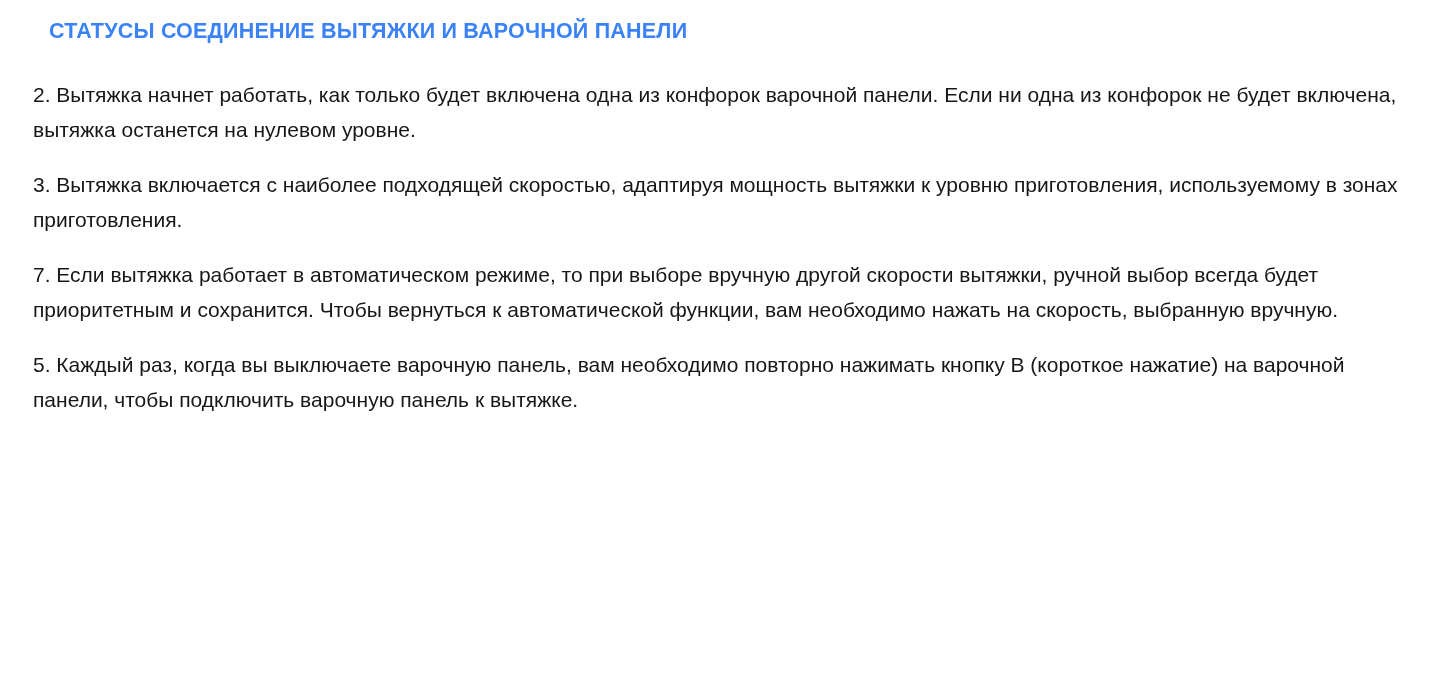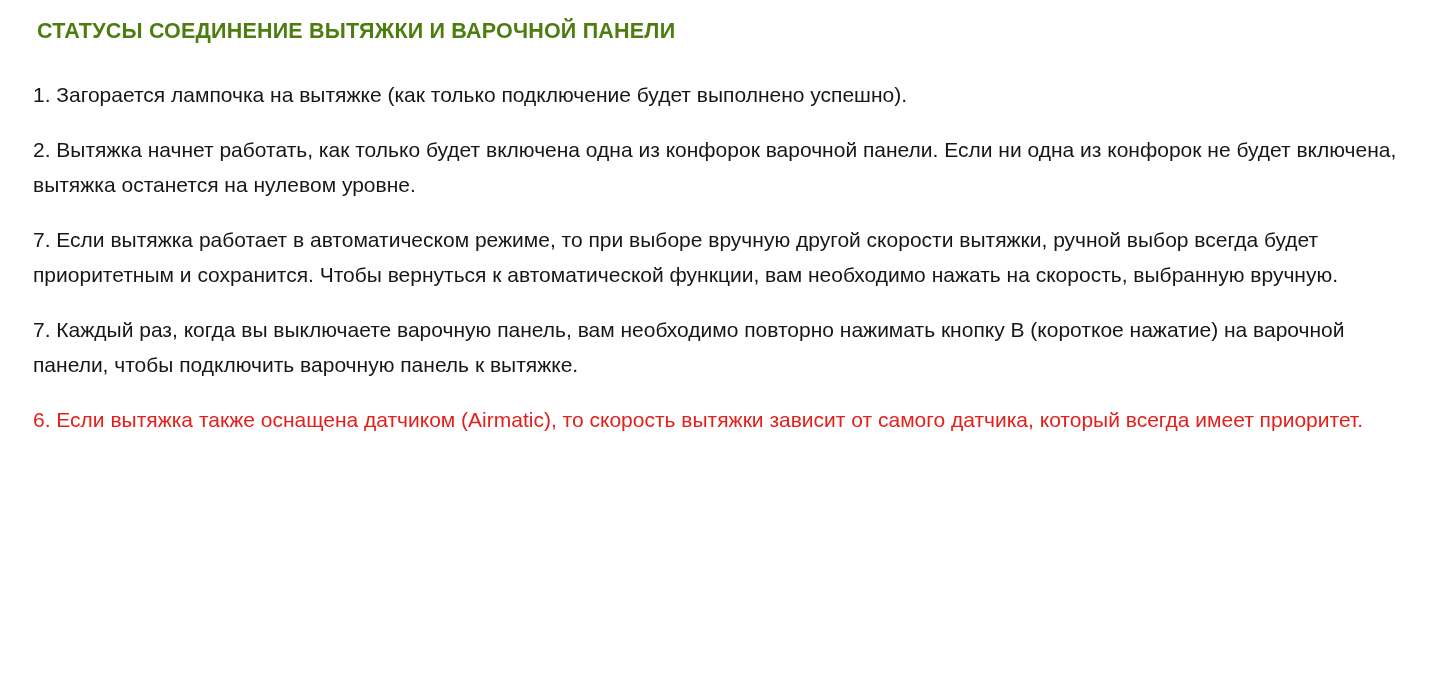--- a/index.html
+++ b/index.html
@@ -16,44 +16,43 @@
   .page {
     box-sizing: border-box;
     width: 1445px;
     height: 697px;
     padding: 10px 28px 0 33px;
     background: #ffffff;
   }
   .doc-title {
     font-size: 21.5px;
     font-weight: 700;
-    color: #4d7c0f;
+    color: #3b82f6;
     letter-spacing: 0.2px;
-    margin: 4px 0 28px 4px;
+    margin: 4px 0 28px 16px;
     line-height: 35px;
   }
   .doc-paragraph {
     font-size: 21px;
     font-weight: 400;
     color: #171717;
     line-height: 35px;
     margin: 0 0 20px 0;
     max-width: 1384px;
   }
 </style>
 </head>
 <body>
 
 <div class="page">
   <h1 class="doc-title">СТАТУСЫ СОЕДИНЕНИЕ ВЫТЯЖКИ И ВАРОЧНОЙ ПАНЕЛИ</h1>
 
-  <p class="doc-paragraph">1. Загорается лампочка на вытяжке (как только подключение будет выполнено успешно).</p>
 
   <p class="doc-paragraph">2. Вытяжка начнет работать, как только будет включена одна из конфорок варочной панели. Если ни одна из конфорок не будет включена, вытяжка останется на нулевом уровне.</p>
 
+  <p class="doc-paragraph">3. Вытяжка включается с наиболее подходящей скоростью, адаптируя мощность вытяжки к уровню приготовления, используемому в зонах приготовления.</p>
 
 
   <p class="doc-paragraph">7. Если вытяжка работает в автоматическом режиме, то при выборе вручную другой скорости вытяжки, ручной выбор всегда будет приоритетным и сохранится. Чтобы вернуться к автоматической функции, вам необходимо нажать на скорость, выбранную вручную.</p>
 
-  <p class="doc-paragraph">7. Каждый раз, когда вы выключаете варочную панель, вам необходимо повторно нажимать кнопку B (короткое нажатие) на варочной панели, чтобы подключить варочную панель к вытяжке.</p>
+  <p class="doc-paragraph">5. Каждый раз, когда вы выключаете варочную панель, вам необходимо повторно нажимать кнопку B (короткое нажатие) на варочной панели, чтобы подключить варочную панель к вытяжке.</p>
 
-  <p class="doc-paragraph" style="color: rgb(227, 32, 27);">6. Если вытяжка также оснащена датчиком (Airmatic), то скорость вытяжки зависит от самого датчика, который всегда имеет приоритет.</p>
 </div>
 
 </body></html>

